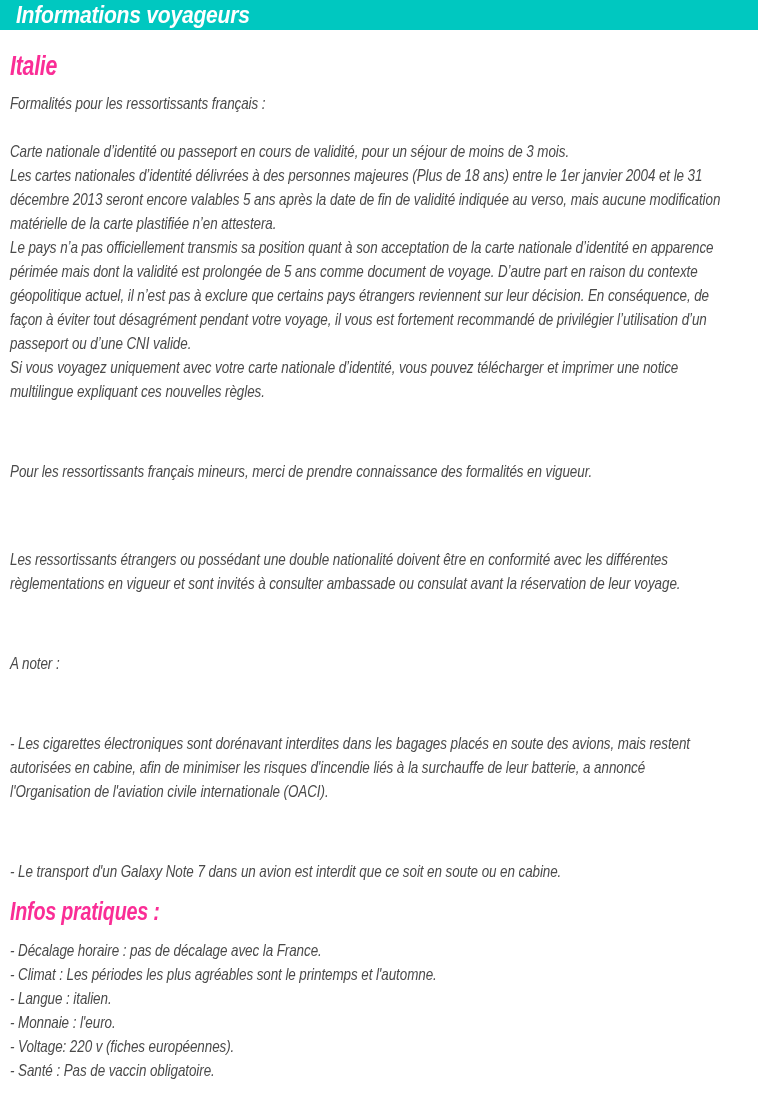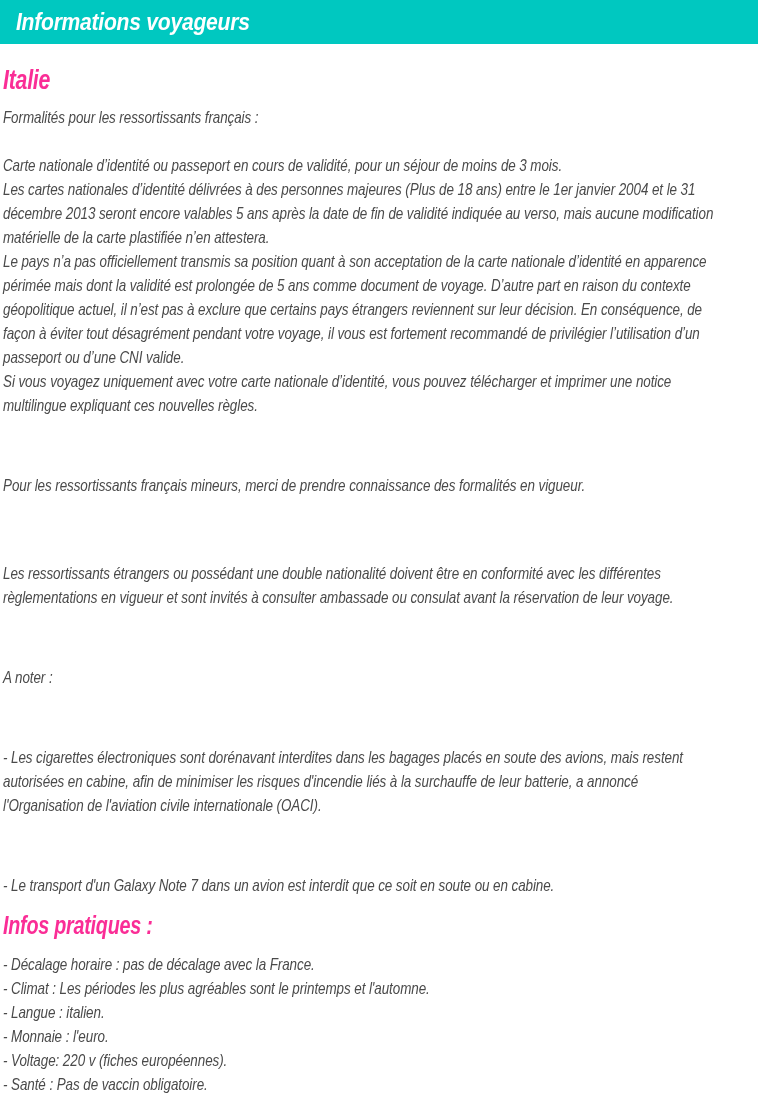--- a/index.html
+++ b/index.html
@@ -8,40 +8,40 @@
   }
   body {
     width: 758px;
     height: 1095px;
     background: #ffffff;
     overflow: hidden;
     font-family: "Liberation Sans", sans-serif;
   }
   
   .topbar {
-    height: 44px;
+    height: 30px;
     background: var(--teal, #00c8c0);
     display: flex;
     align-items: center;
     padding-left: 16px;
   }
   .topbar-title {
     display: inline-block;
     color: #ffffff;
     font-size: 24px;
     font-weight: bold;
     font-style: italic;
     letter-spacing: -0.3px;
     transform: scaleX(0.88);
     transform-origin: left center;
     white-space: nowrap;
   }
   
   .content {
-    padding-left: 3px;
+    padding-left: 10px;
     margin-top: 20px;
   }
   .narrow {
     width: 956px;
     transform: scaleX(0.79);
     transform-origin: left top;
   }
   .country {
     margin: 7px 0 0 0;
     font-size: 27px;

